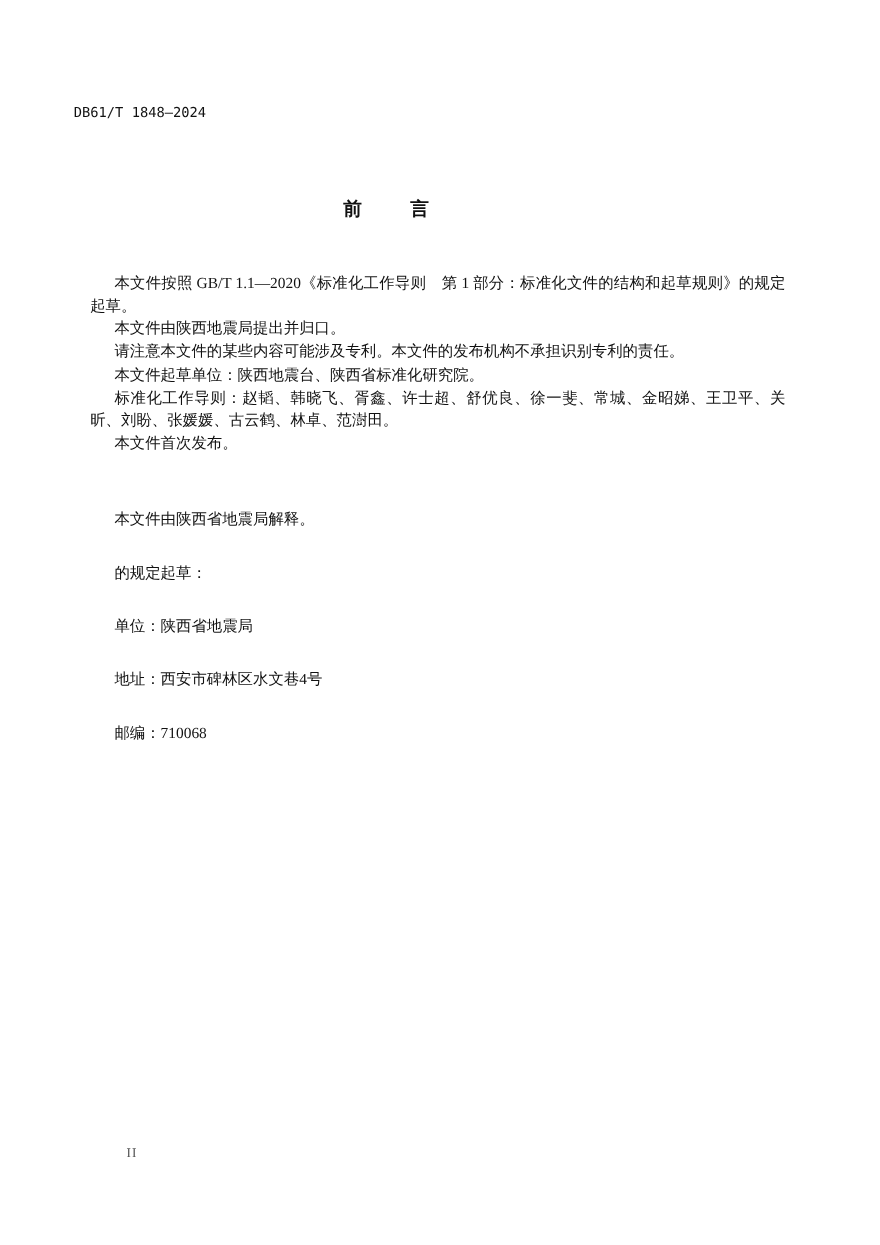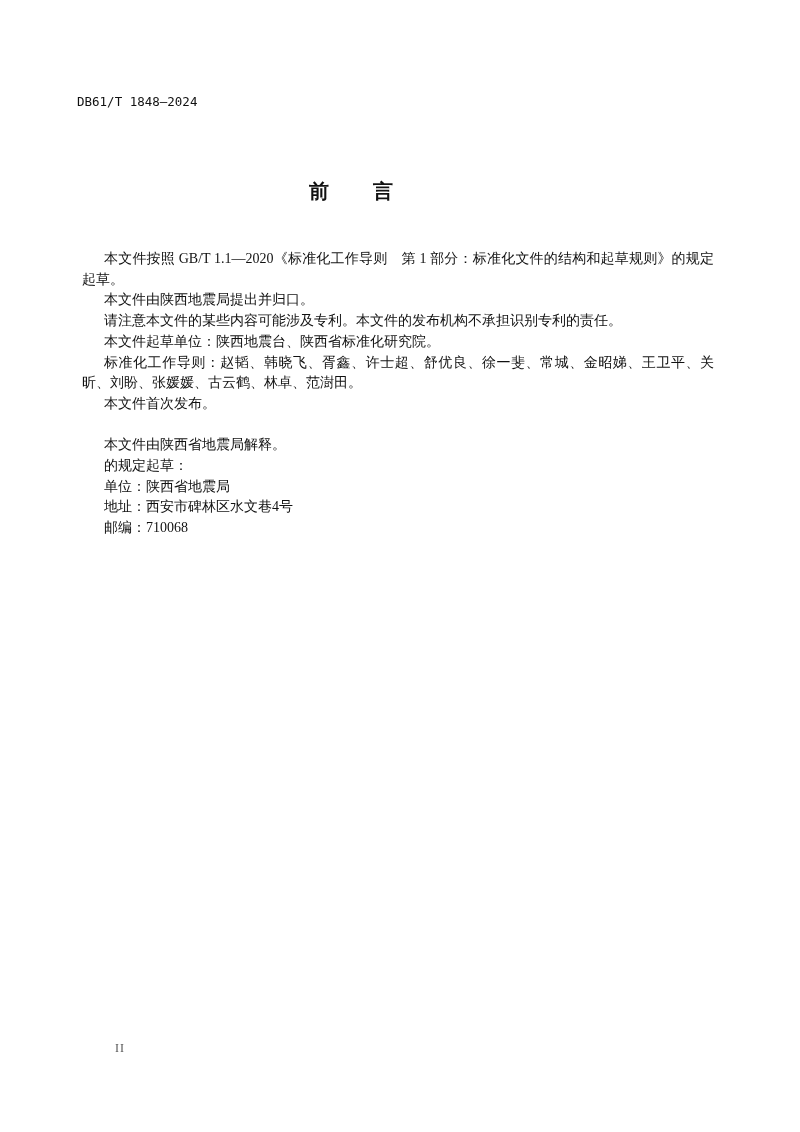--- a/index.html
+++ b/index.html
@@ -1,35 +1,35 @@
 <!DOCTYPE html>
 <html><head>
   <meta charset="utf-8">
   <style>
     html, body { margin: 0; padding: 0; background: #ffffff; }
     body { width: 800px; height: 1132px; position: relative; overflow: hidden; color: #111; }
     .header-code {
-      position: absolute; left: 77px; top: 94px;
+      position: absolute; left: 67px; top: 94px;
       font-family: "DejaVu Sans Mono", "Liberation Mono", monospace;
       font-size: 12.5px; color: #111; letter-spacing: 0px;
     }
     .title {
       position: absolute; left: 0; width: 702px; top: 178px; text-align: center;
       font-family: "DejaVu Sans", "Liberation Sans", sans-serif;
-      font-size: 20px; font-weight: bold; letter-spacing: 0;
+      font-size: 17px; font-weight: bold; letter-spacing: 0;
     }
     .title span { display: inline-block; }
     .title .gap { width: 44px; }
     .body {
       position: absolute; left: 82px; top: 249px; width: 632px;
       font-family: "Liberation Serif", "DejaVu Serif", serif;
       font-size: 14px; line-height: 20.7px; color: #111;
     }
     .p { text-indent: 22px; margin: 0; text-align: justify; }
-    .p.block { text-indent: 0; padding-left: 22px; }
+    .p.block { text-indent: 0; padding-left: 22px; margin-top: 28px; }
     .spacer { height: 20.7px; }
     .footer-page {
       position: absolute; left: 92px; top: 1041px;
       font-family: "Liberation Serif", "DejaVu Serif", serif;
       font-size: 12px; color: #555; letter-spacing: 1px; margin-left: 23px;
     }
   </style>
 </head>
 <body>
 

